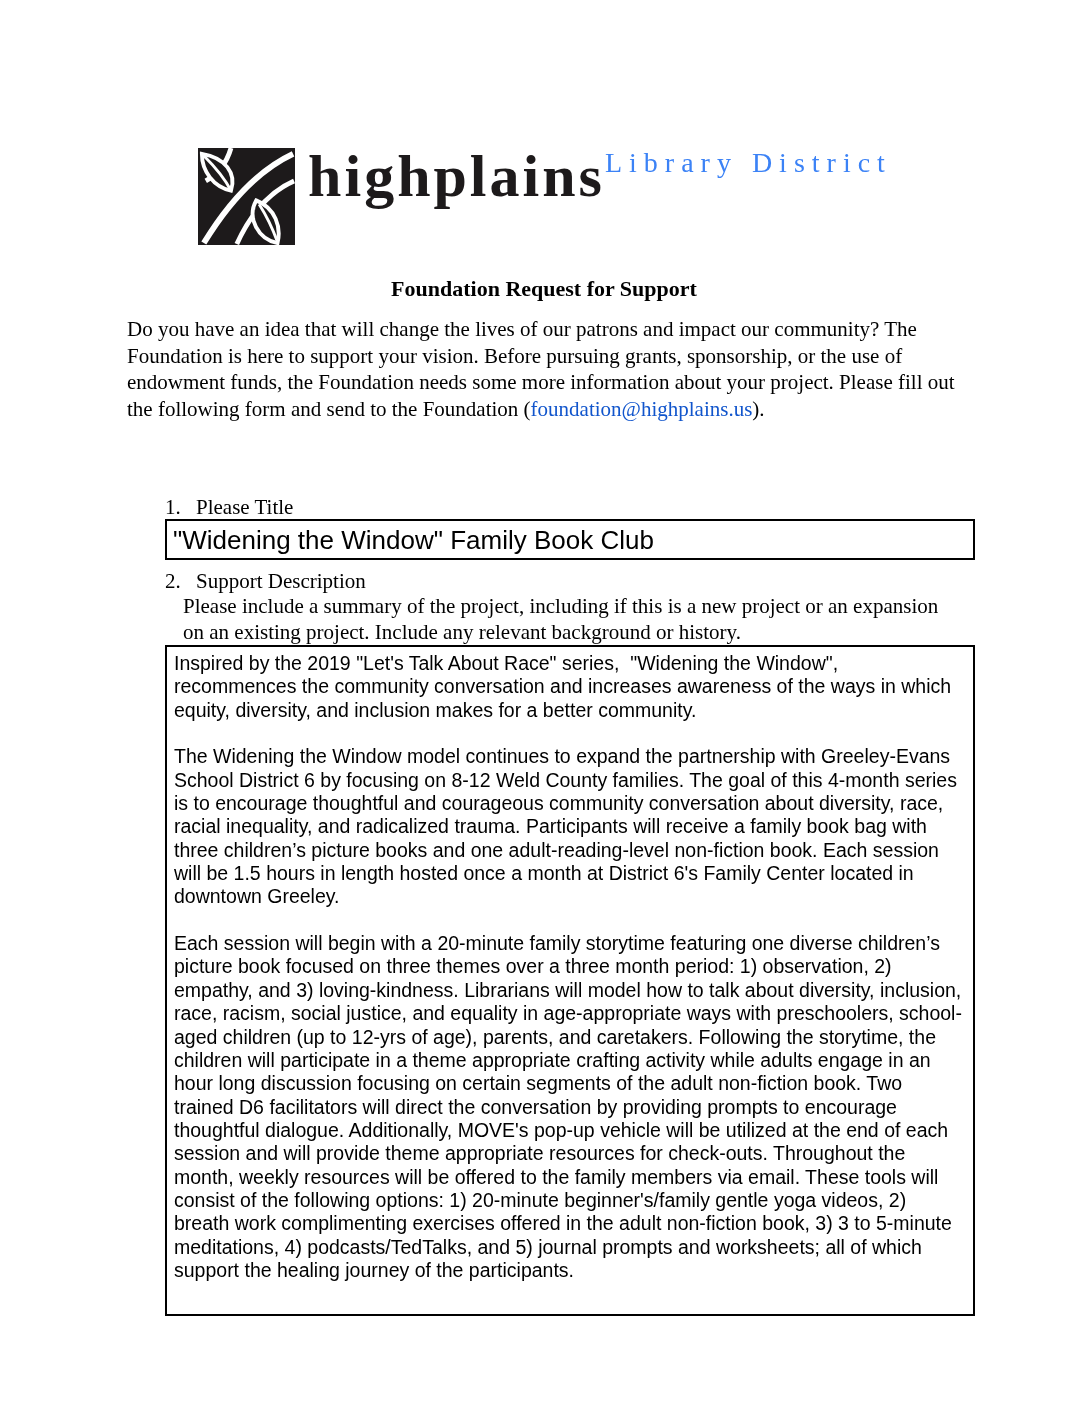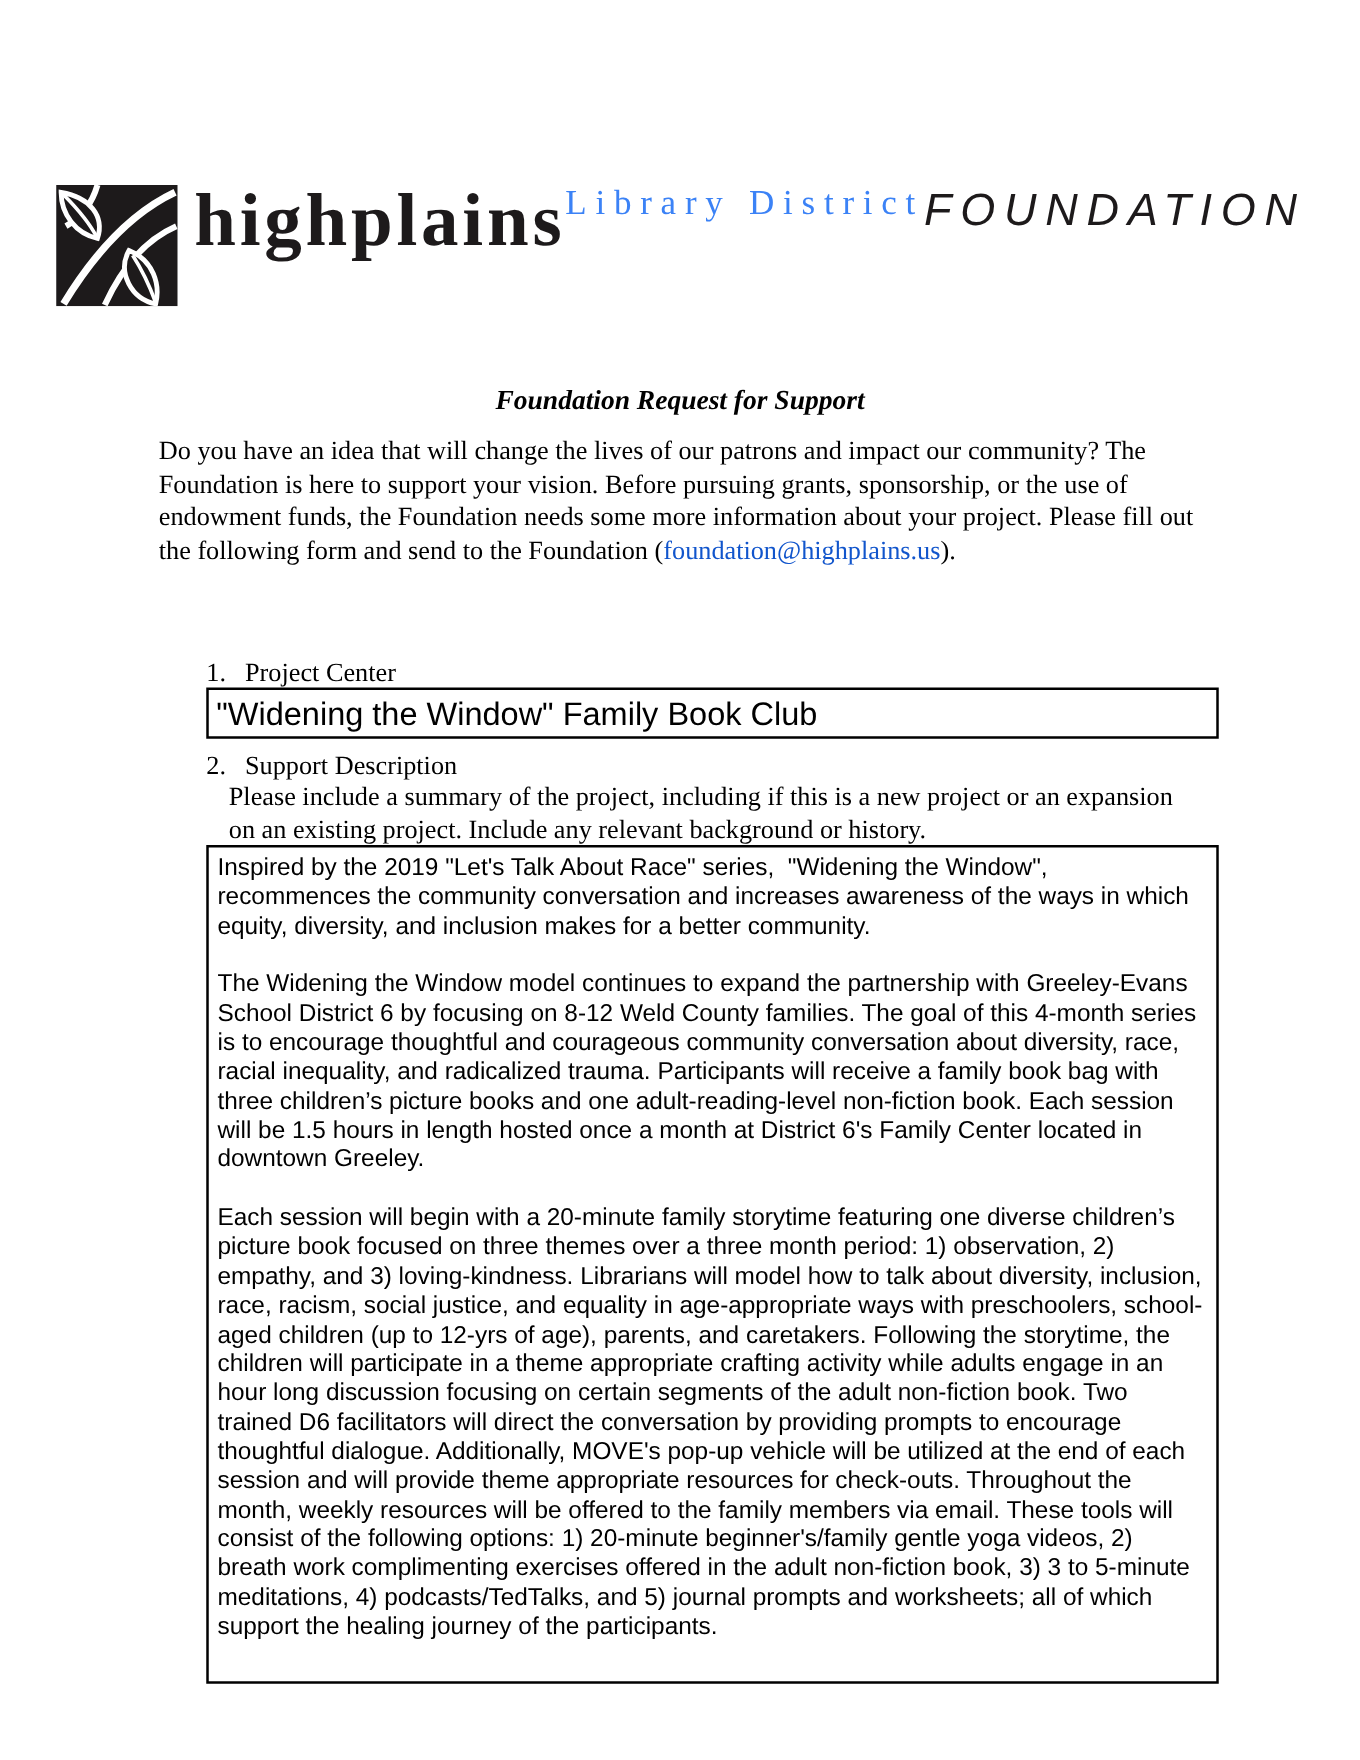--- a/index.html
+++ b/index.html
@@ -49,26 +49,25 @@
     font-size: 36px;
     line-height: 34px;
     letter-spacing: 7px;
     color: #1d1a1b;
     margin-top: 3px;
     white-space: nowrap;
   }
 
   
   .doc-title {
-    margin-top: 63px;
+    margin-top: 32px;
     text-align: center;
     font-size: 22px;
     line-height: 24px;
     font-weight: bold;
-    font-style: italic;
   }
   .intro {
     margin: 15px 123px 0 127px;
     font-size: 21px;
     line-height: 26.5px;
   }
   .intro a {
     color: #1155CC;
     cursor: pointer;
   }
@@ -131,32 +130,31 @@
 
       <path d="M4,6 C28,10 40,26 34,44 C16,40 4,24 4,6 Z" fill="#1d1a1b" stroke="#ffffff" stroke-width="4"></path>
       <path d="M6,8 C18,20 28,32 34,44" stroke="#ffffff" stroke-width="3" fill="none"></path>
 
       <path d="M60,54 C80,62 86,82 82,98 C62,94 50,72 60,54 Z" fill="#1d1a1b" stroke="#ffffff" stroke-width="4"></path>
       <path d="M63,58 C72,72 78,86 82,97" stroke="#ffffff" stroke-width="3" fill="none"></path>
     </svg>
     <div class="logo-text">
       <div class="logo-brand">highplains</div>
       <div class="logo-sub">Library District</div>
-      <div class="logo-found">FOUNDATION</div>
     </div>
   </div>
 
   <div class="doc-title">Foundation Request for Support</div>
 
   <p class="intro"><span>Do you have an idea that will change the lives of our patrons and impact our community? The Foundation is here to support your vision. Before pursuing grants, sponsorship, or the use of endowment funds, the Foundation needs some more information about your project. Please fill out the following form and send to the Foundation (</span><a>foundation@highplains.us</a><span>).</span></p>
 
   <div class="question q1">
     <div class="q-label">
       <span class="q-num">1.</span>
-      <span>Project Center</span>
+      <span>Please Title</span>
     </div>
     <div class="title-input">"Widening the Window" Family Book Club</div>
   </div>
 
   <div class="question">
     <div class="q-label q2-label">
       <span class="q-num">2.</span>
       <span>Support Description</span>
     </div>
     <div class="hint">Please include a summary of the project, including if this is a new project or an expansion on an existing project. Include any relevant background or history.</div>

